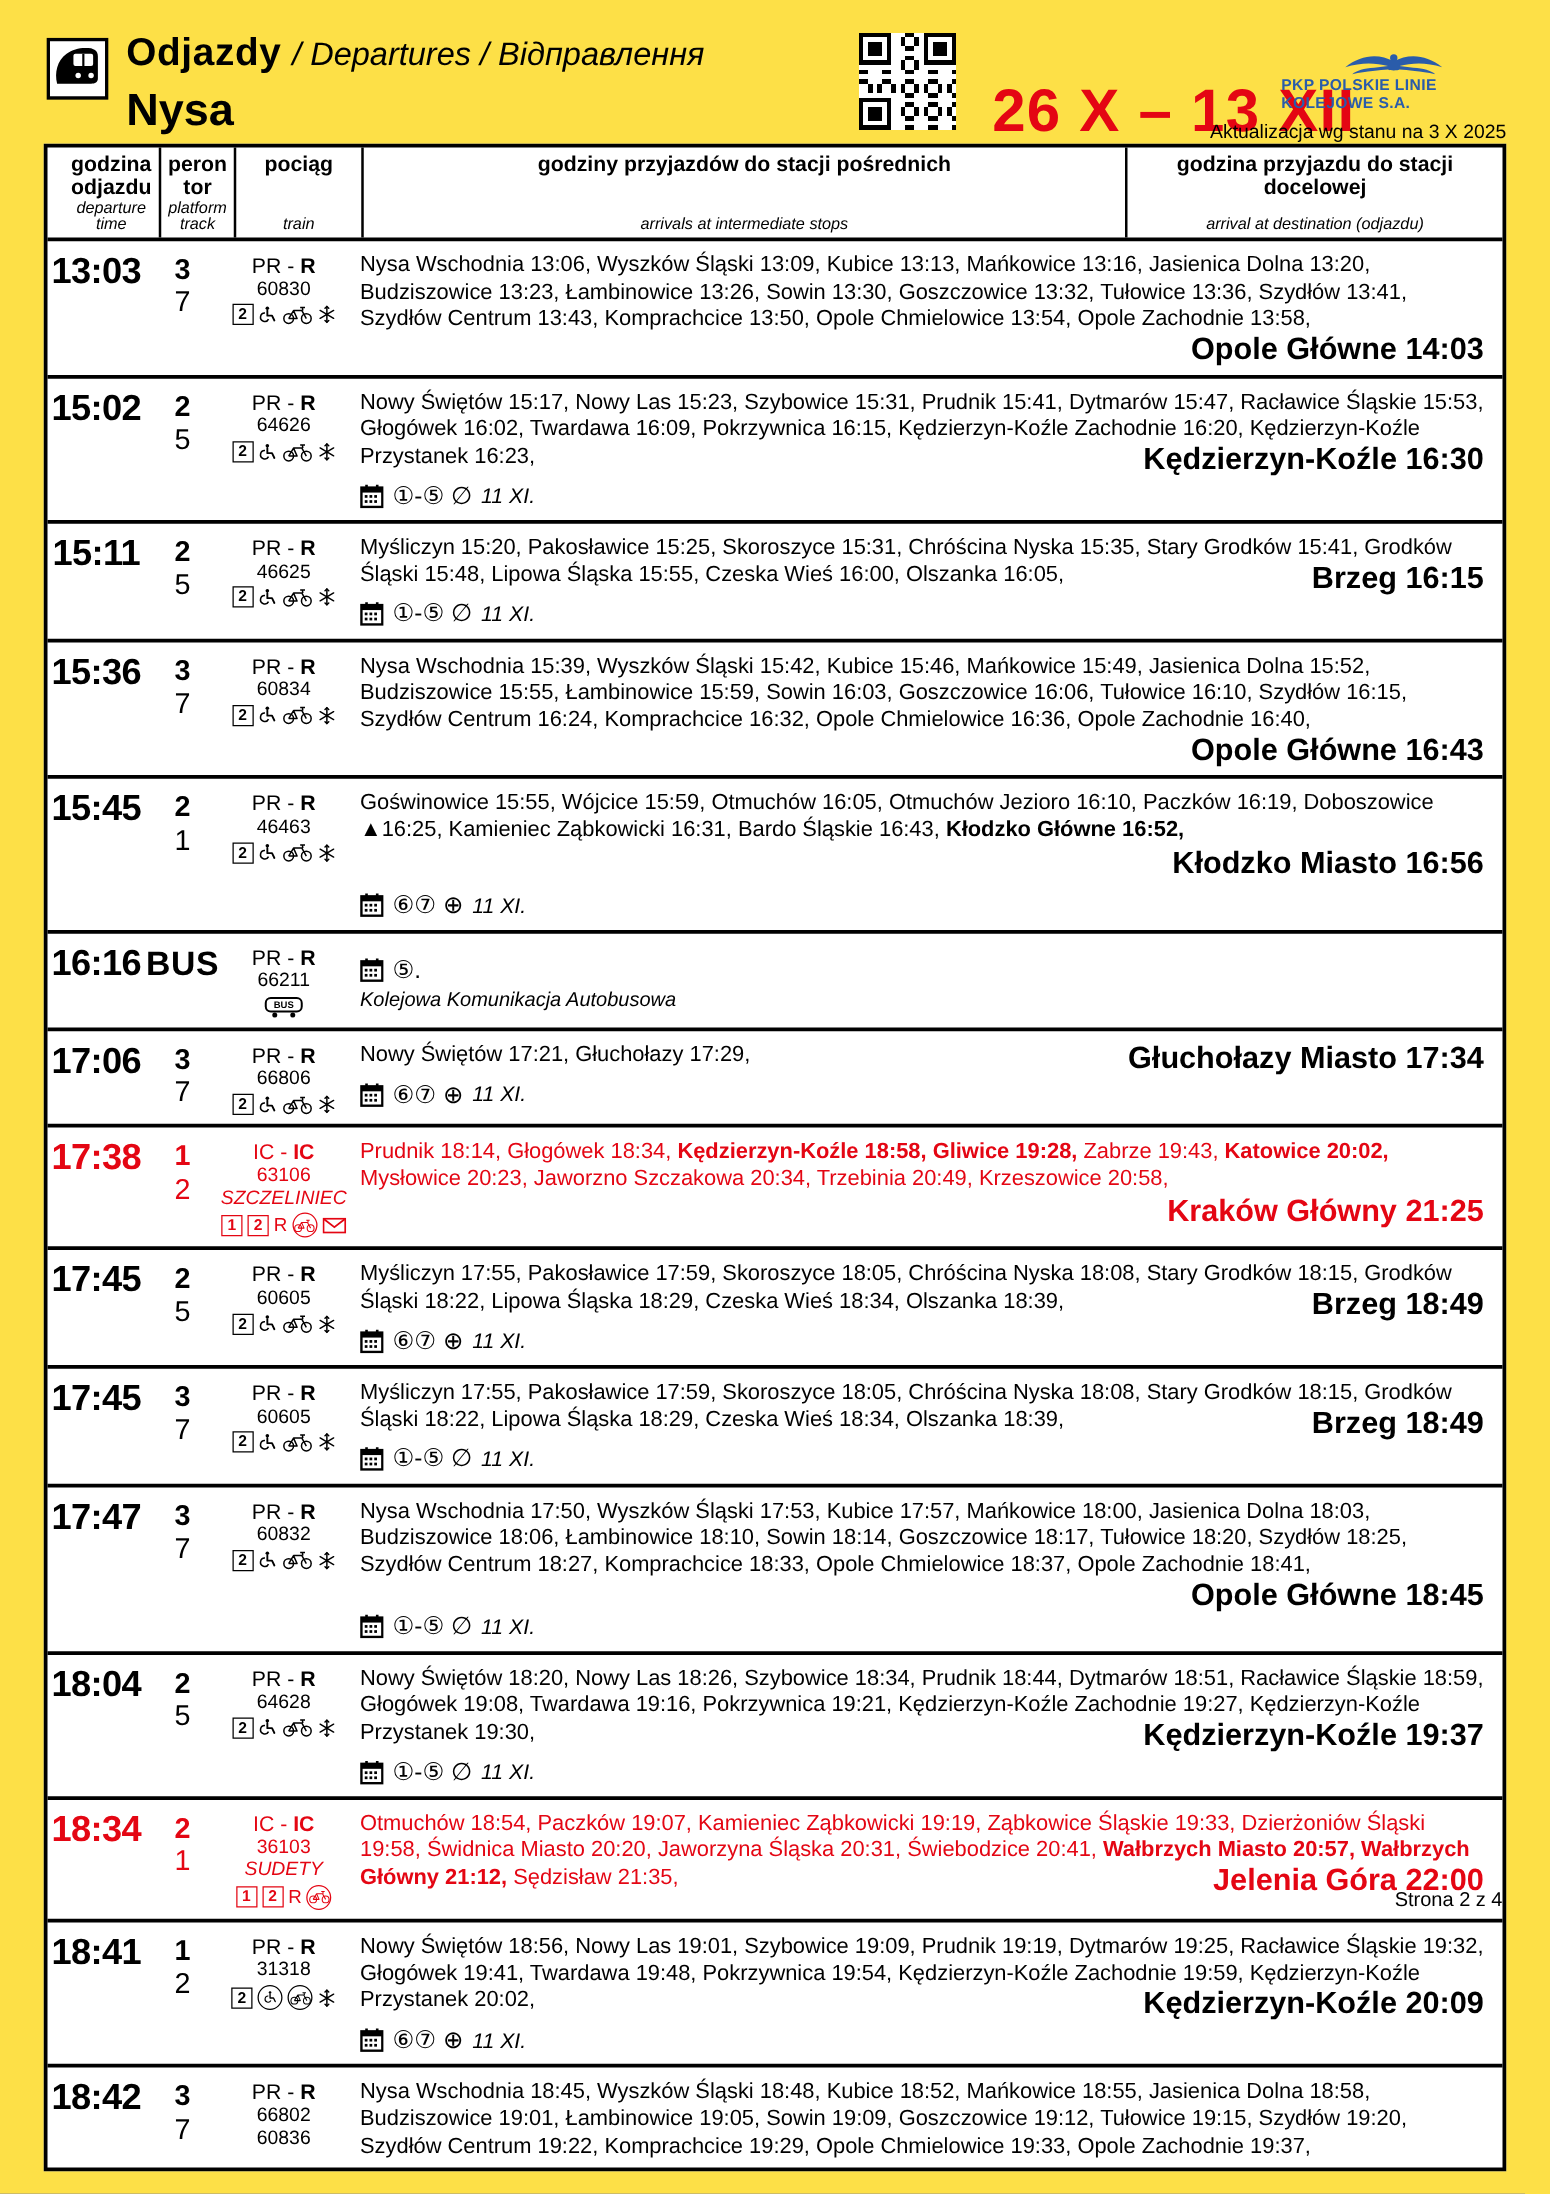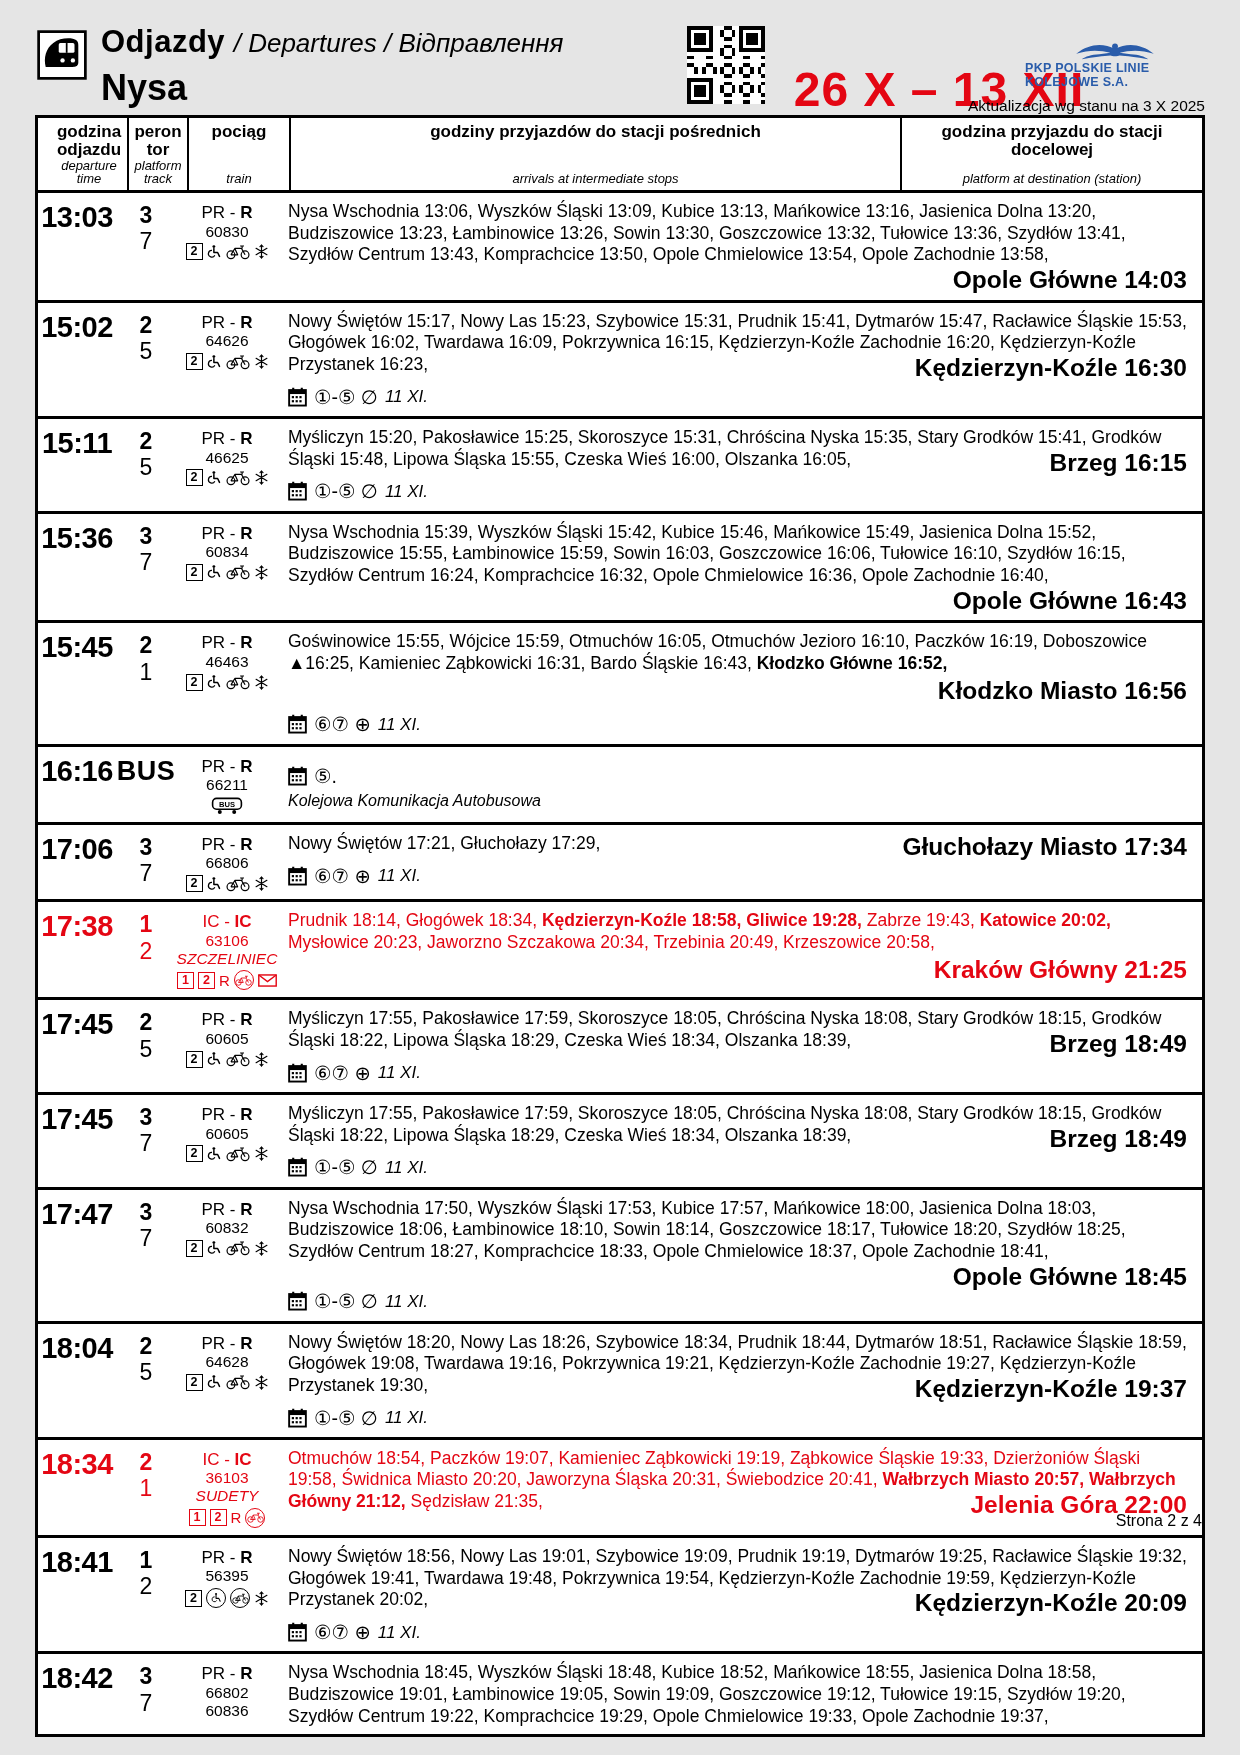--- a/index.html
+++ b/index.html
@@ -1,18 +1,18 @@
 <!DOCTYPE html>
 <html><head>
 <meta charset="utf-8">
 <style>
   html,body { margin:0; padding:0; background:#888; }
   .page {
     position:relative; width:1240px; height:1755px; margin:0 auto;
-    background:#e5e5e5; color:#000;
+    background:#fde047; color:#000;
     font-family:"Liberation Sans", sans-serif;
     overflow:hidden;
   }
   
   .hdr { position:absolute; left:35px; right:35px; top:24px; height:88px; }
   .train-logo { position:absolute; left:2px; top:6px; width:50px; height:50px; }
   .titles { position:absolute; left:66px; top:0; white-space:nowrap; }
   .title-line { font-size:31px; }
   .title-line b { font-weight:800; letter-spacing:.5px; }
   .title-line .rest { font-style:italic; font-size:26px; }
@@ -201,21 +201,21 @@
       <div class="hc">
         <span class="pl">pociąg</span>
         <span class="en">train</span>
       </div>
       <div class="hc stops-h">
         <span class="pl">godziny przyjazdów do stacji pośrednich</span>
         <span class="en">arrivals at intermediate stops</span>
       </div>
       <div class="hc">
         <span class="pl">godzina przyjazdu do stacji docelowej</span>
-        <span class="en">platform at destination (station)</span>
+        <span class="en">arrival at destination (odjazdu)</span>
       </div>
     </div>
     <div id="tbody">
   <div class="trow">
     <div class="c-time">13:03</div>
     <div class="c-plat">
       <div class="plat">3</div>
       <div class="track">7</div>
     </div>
     <div class="c-train">
@@ -950,21 +950,21 @@
 
   <div class="trow">
     <div class="c-time">18:41</div>
     <div class="c-plat">
       <div class="plat">1</div>
       <div class="track">2</div>
     </div>
     <div class="c-train">
       <div class="cat">PR - <b>R</b></div>
       <div class="nums">
-              <div>56395</div>
+              <div>31318</div>
             </div>
 
       <div class="ticons">
               <span class="ticon boxnum">2</span>
               <span class="ticon circw">
                 <svg viewBox="0 0 24 24" width="11" height="12">
                   <circle cx="11" cy="3.3" r="2.3" fill="currentColor"></circle>
                   <path d="M11 6.2 L11 12.8 L17 12.8 L20 19" fill="none" stroke="currentColor" stroke-width="2.4" stroke-linecap="round" stroke-linejoin="round"></path>
                   <path d="M12.5 17.2 A5.4 5.4 0 1 1 8 9.4" fill="none" stroke="currentColor" stroke-width="2"></path>
                 </svg>

